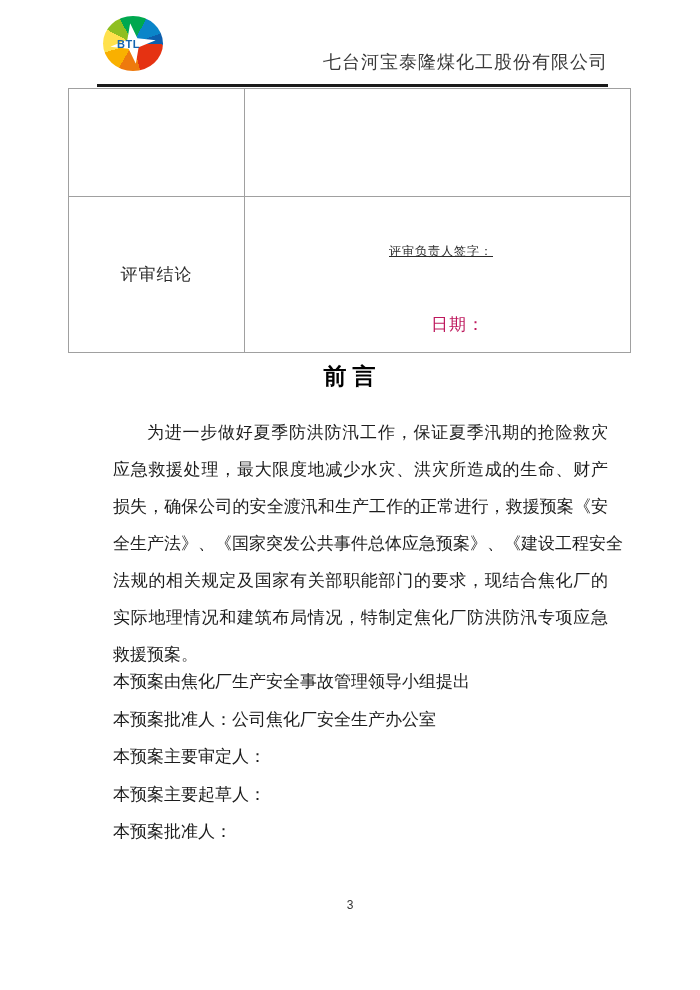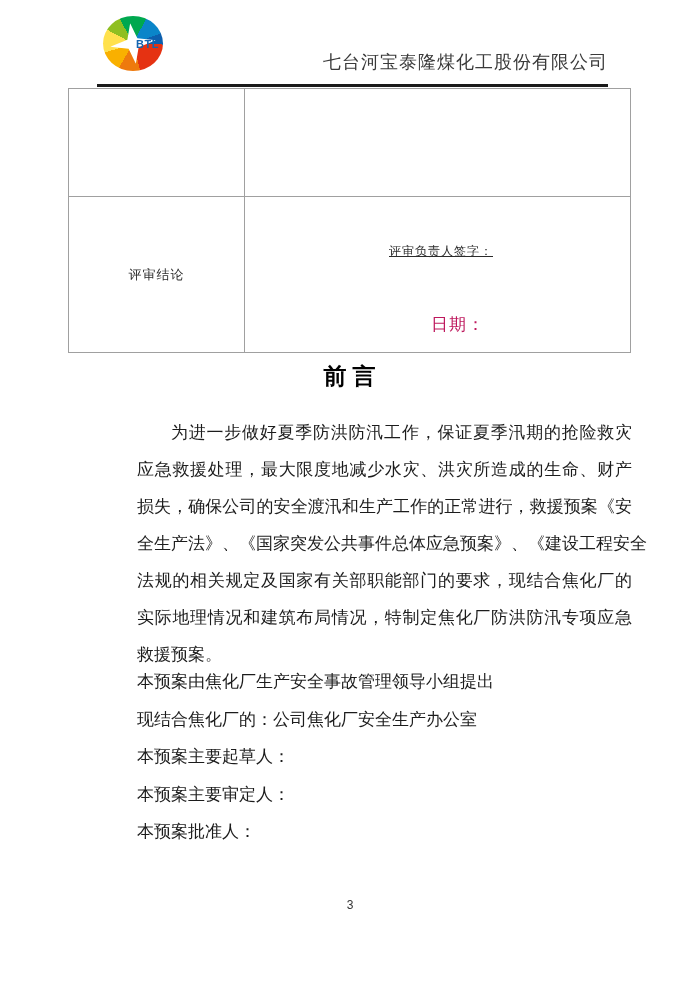--- a/index.html
+++ b/index.html
@@ -24,21 +24,21 @@
       #ffe14d 252deg 298deg,
       #8fbf21 298deg 332deg,
       #00a84f 332deg 360deg);
   }
   .logo .star {
     position:absolute; left:7px; top:7px; width:46px; height:41px;
     background:#ffffff; transform:rotate(-8deg);
     clip-path:polygon(50% 0,61% 39%,100% 50%,61% 61%,50% 100%,39% 61%,0 50%,39% 39%);
   }
   .logo .logo-text {
-    position:absolute; left:8px; right:4px; top:22px; text-align:right;
+    position:absolute; left:14px; right:4px; top:22px; text-align:left;
     font-size:11px; font-weight:bold; color:#1565b0; letter-spacing:0.5px;
   }
   .company-name {
     position:absolute; right:92px; top:50px; width:400px;
     text-align:right; font-size:18px; color:#3a3a3a; letter-spacing:1px;
   }
   .header-rule {
     position:absolute; left:97px; top:84px; width:511px; height:2.5px;
     background:#1a1a1a;
   }
@@ -47,41 +47,41 @@
   .review-table {
     position:absolute; left:68px; top:88px; width:563px; height:265px;
     display:grid; grid-template-columns:175px 1fr; grid-template-rows:107px 1fr;
     border:1.5px solid #a0a0a0; box-sizing:border-box;
   }
   .review-table .cell { box-sizing:border-box; }
   .review-table .c2 { border-left:1.5px solid #a0a0a0; }
   .review-table .r2 { border-top:1.5px solid #a0a0a0; }
   .cell-conclusion {
     display:flex; align-items:center; justify-content:center;
-    font-size:13px; color:#2b2b2b; letter-spacing:1px;
+    font-size:17px; color:#2b2b2b; letter-spacing:1px;
   }
   .cell-sign { position:relative; }
   .sign-label {
     position:absolute; left:144px; top:46px;
     font-size:12px; color:#2b2b2b; letter-spacing:1px;text-decoration:underline;
   }
   .date-label {
     position:absolute; left:186px; top:116px;
     font-size:17px; color:#be185d; letter-spacing:1px;
   }
 
   
   .doc-title {
     position:absolute; left:97px; top:361px; width:511px;
     text-align:center; font-size:23px; font-weight:bold; color:#000;
     letter-spacing:6px;
   }
   .body-text {
     position:absolute; left:113px; top:414px; width:495px;
-    font-size:17px; color:#1c1c1c;margin-left:24px;
+    font-size:17px; color:#1c1c1c;
   }
   .para .line {
     line-height:37px; white-space:nowrap;
     text-align:justify; text-align-last:justify;
   }
   .para .line:first-child { text-indent:2em; }
   .para .line:last-child { text-align-last:left; }
   .statements { margin-top:-10px; }
   .statements .line { line-height:37.5px; text-align:left; }
 
@@ -122,22 +122,22 @@
         <div class="line">为进一步做好夏季防洪防汛工作，保证夏季汛期的抢险救灾</div>
         <div class="line">应急救援处理，最大限度地减少水灾、洪灾所造成的生命、财产</div>
         <div class="line">损失，确保公司的安全渡汛和生产工作的正常进行，救援预案《安</div>
         <div class="line">全生产法》、《国家突发公共事件总体应急预案》、《建设工程安全</div>
         <div class="line">法规的相关规定及国家有关部职能部门的要求，现结合焦化厂的</div>
         <div class="line">实际地理情况和建筑布局情况，特制定焦化厂防洪防汛专项应急</div>
         <div class="line">救援预案。</div>
       </div>
     <div class="statements">
         <div class="line">本预案由焦化厂生产安全事故管理领导小组提出</div>
-        <div class="line">现结合焦化厂的：公司焦化厂安全生产办公室</div>
+        <div class="line">本预案批准人：公司焦化厂安全生产办公室</div>
+        <div class="line">本预案主要审定人：</div>
         <div class="line">本预案主要起草人：</div>
-        <div class="line">本预案主要审定人：</div>
         <div class="line">本预案批准人：</div>
       </div>
   </div>
 
   <div class="page-number">3</div>
 
 </div>
 
 </body></html>

